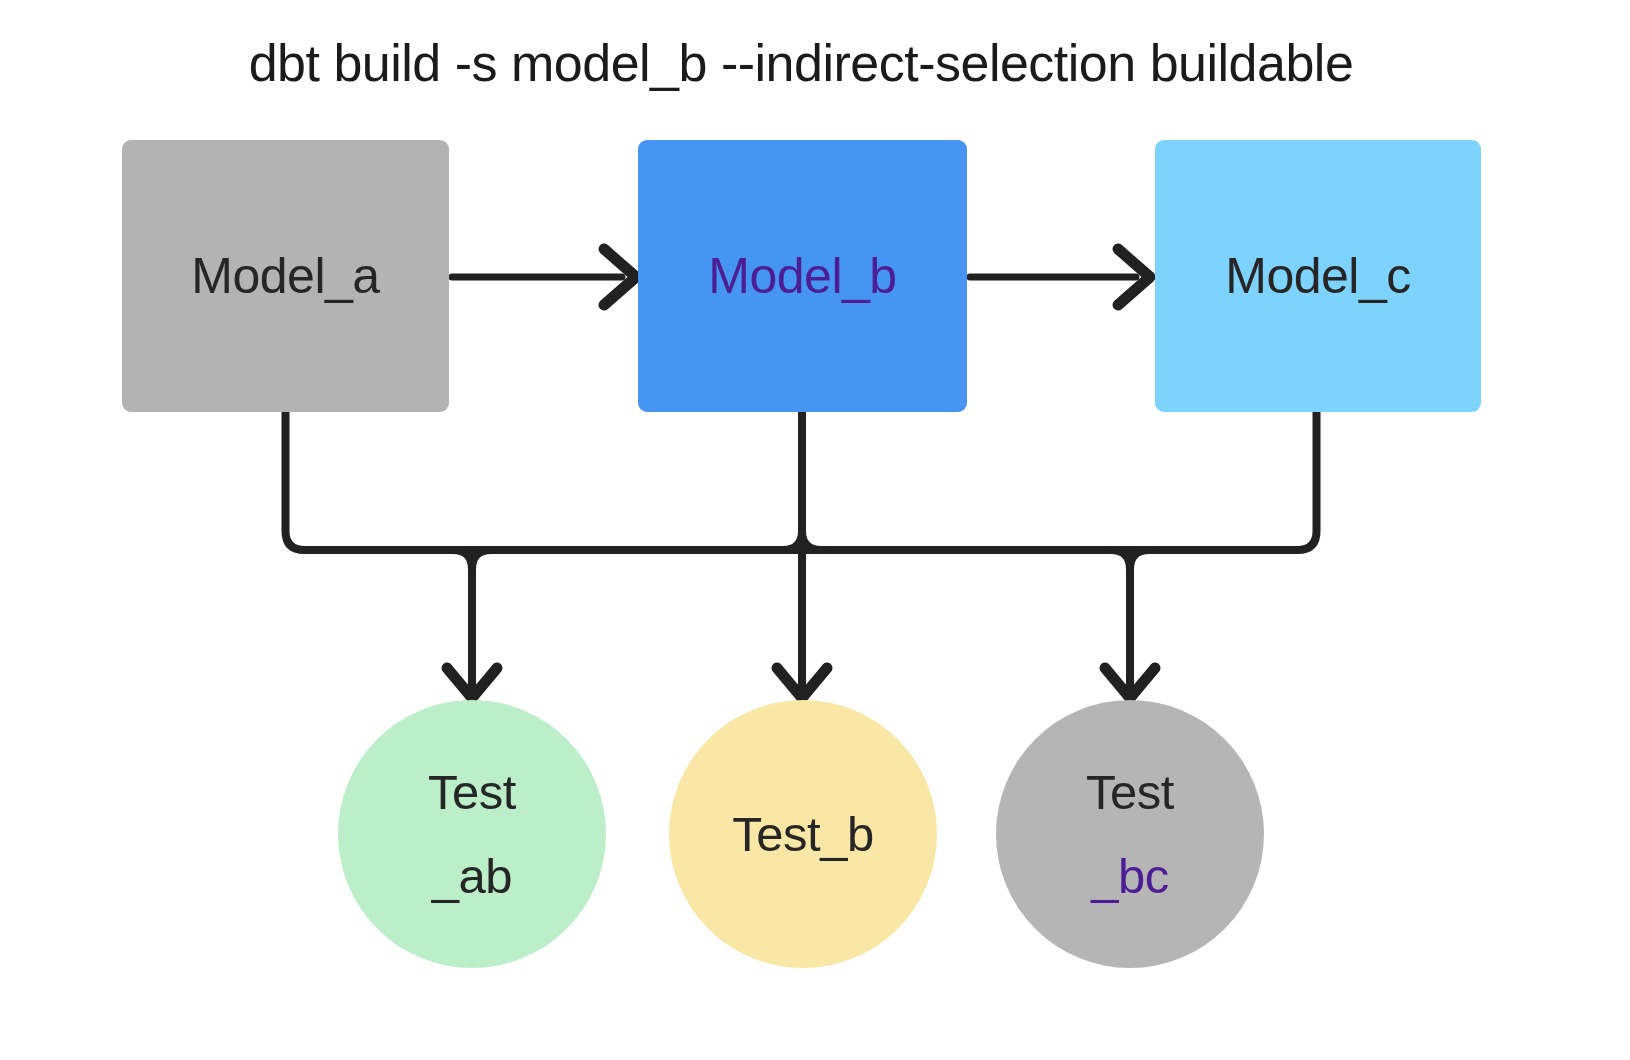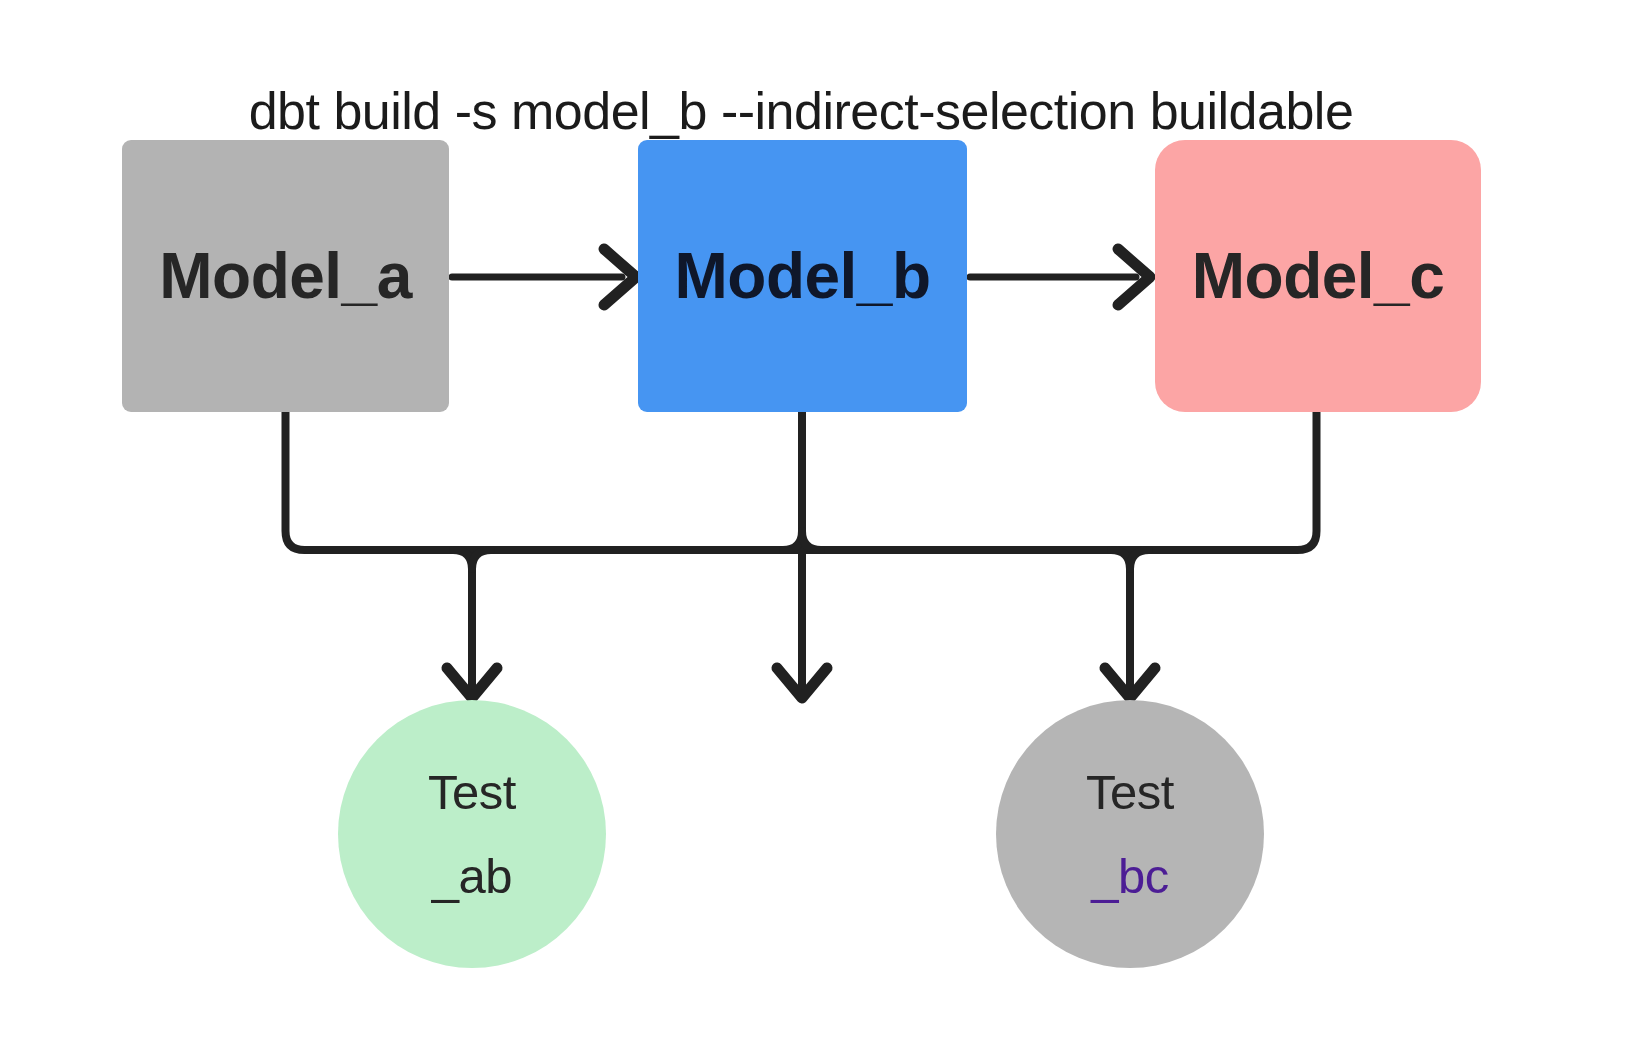--- a/index.html
+++ b/index.html
@@ -16,39 +16,38 @@
   }
   .title {
     position: absolute;
     top: 33px;
     left: 801px;
     transform: translateX(-50%);
     font-size: 52px;
     font-weight: 500;
     letter-spacing: -0.5px;
     white-space: nowrap;
-    margin-top: 48px;
   }
   .edges {
     position: absolute;
     left: 0;
     top: 0;
     width: 1630px;
     height: 1060px;
   }
   .box {
     position: absolute;
     top: 140px;
     height: 272px;
     border-radius: 9px;
     display: flex;
     align-items: center;
     justify-content: center;
-    font-size: 64px;
-    font-weight: 700;
+    font-size: 50px;
+    font-weight: 400;
     letter-spacing: -0.5px;
   }
   .model-a { left: 122px;  width: 327px; }
   .model-b { left: 638px;  width: 329px; }
   .model-c { left: 1155px; width: 326px; }
   .circle {
     position: absolute;
     top: 700px;
     width: 268px;
     height: 268px;
@@ -99,31 +98,34 @@
     <path d="M 447 668 L 472 698 L 497 668" stroke-width="11" stroke-linecap="round" stroke-linejoin="round" stroke="#212121"></path>
     <path d="M 777 668 L 802 698 L 827 668" stroke-width="11" stroke-linecap="round" stroke-linejoin="round" stroke="#212121"></path>
     <path d="M 1105 668 L 1130 698 L 1155 668" stroke-width="11" stroke-linecap="round" stroke-linejoin="round" stroke="#212121"></path>
   </svg>
 
   <div class="box model-a" style="background-color: rgb(179, 179, 179);">
     <span style="color: rgb(38, 38, 38);">Model_a</span>
   </div>
 
   <div class="box model-b" style="background-color: rgb(70, 149, 242);">
-    <span style="color: #0f172a;">Model_b</span>
+    <span style="color: #4c1d95;">Model_b</span>
   </div>
 
-  <div class="box model-c" style="background-color: #fca5a5; border-radius: 30px;">
+  <div class="box model-c" style="background-color: #7dd3fc;">
     <span style="color: rgb(38, 38, 38);">Model_c</span>
   </div>
 
   <div class="circle test-ab" style="background-color: rgb(188, 238, 201);">
     <span style="color: rgb(38, 38, 38);">Test</span>
     <span style="color: rgb(38, 38, 38); text-align: center;">_ab</span>
   </div>
 
+  <div class="circle test-b" style="background-color: rgb(249, 231, 165);">
+    <span style="color: rgb(38, 38, 38);">Test_b</span>
+  </div>
 
   <div class="circle test-bc" style="background-color: rgb(181, 181, 181);">
     <span style="color: rgb(38, 38, 38);">Test</span>
     <span style="color: #4c1d95;">_bc</span>
   </div>
 
 </div>
 
 </body></html>

